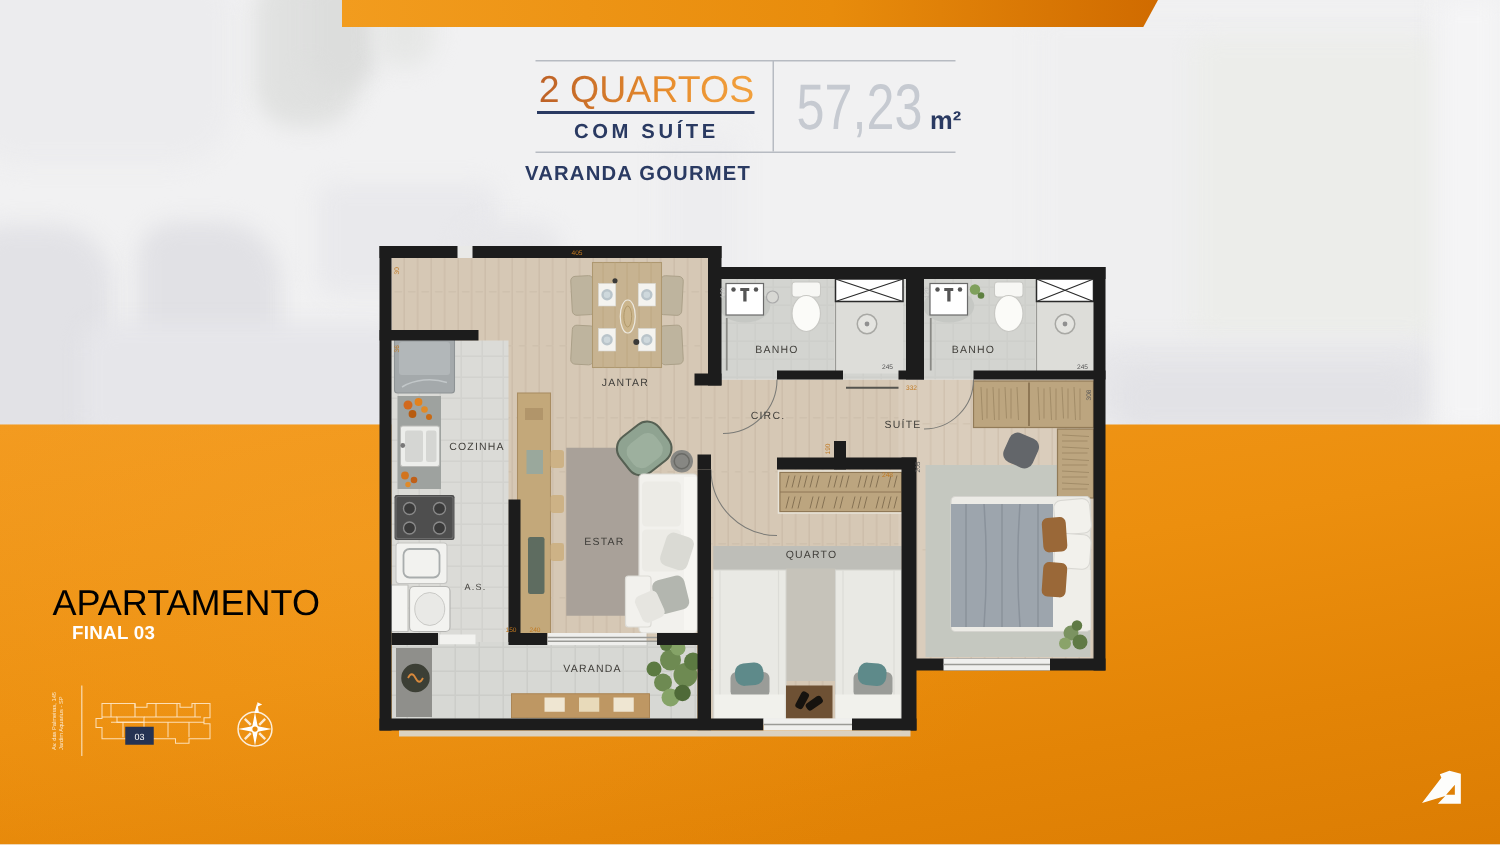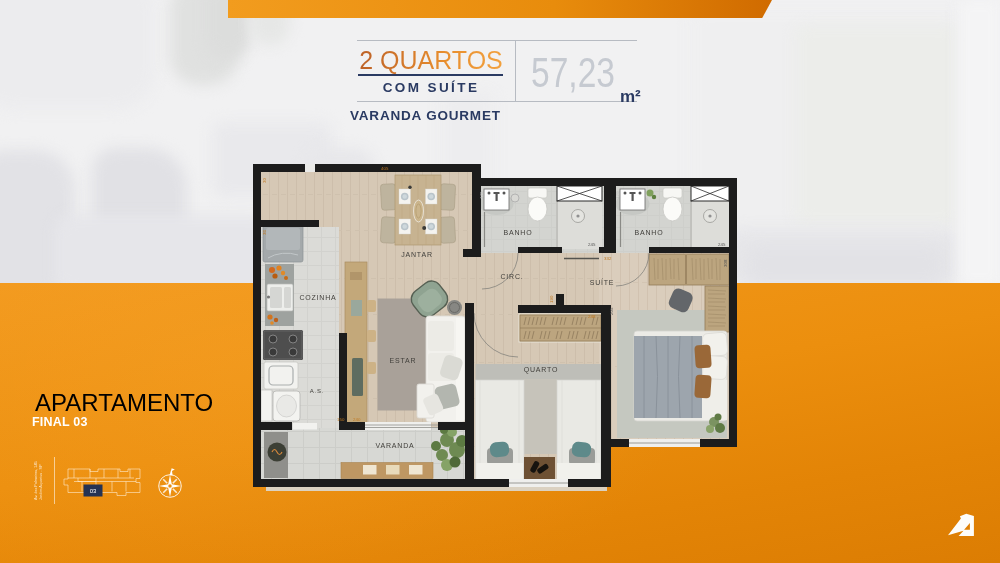--- a/index.html
+++ b/index.html
@@ -20,25 +20,25 @@
 
 .navy{color:#2A3A62;}
 #h-line1{left:357px;top:40px;width:280px;height:1px;background:#B7BBC2;}
 #h-line2{left:357px;top:101px;width:280px;height:1px;background:#B7BBC2;}
 #h-vline{left:515px;top:40px;width:1px;height:61px;background:#B7BBC2;}
 #h-q{left:358px;top:46px;width:146px;text-align:center;font-size:25px;font-weight:normal;letter-spacing:0px;
 background:linear-gradient(90deg,#BC6026,#E88E2E 60%,#F2A13E);-webkit-background-clip:text;background-clip:text;color:transparent;}
 #h-underline{left:358px;top:74px;width:145px;height:2px;background:#2A3A62;}
 #h-com{left:358px;top:80px;width:146px;text-align:center;font-size:13.5px;font-weight:bold;letter-spacing:2.4px;}
 #h-m2v{left:531px;top:48px;font-size:43px;color:#C6CAD1;transform:scaleX(0.78);transform-origin:0 0;}
-#h-m2{left:620px;top:71px;font-size:17px;font-weight:bold;margin-top:16px;}
+#h-m2{left:620px;top:71px;font-size:17px;font-weight:bold;}
 #h-vg{left:350px;top:108px;width:300px;font-size:13.5px;font-weight:bold;letter-spacing:0.8px;}
 
 #ap{left:35px;top:389px;font-size:24px;letter-spacing:0px;color:#000000;}
-#fin{left:32px;top:415px;font-size:12.5px;font-weight:bold;letter-spacing:0.2px;color:#FFFFFF;}
+#fin{left:48px;top:415px;font-size:12.5px;font-weight:bold;letter-spacing:0.2px;color:#FFFFFF;}
 #vert1{left:54px;top:457px;width:1px;height:47px;background:rgba(255,255,255,0.55);}
 #addr{left:34px;top:500px;font-size:3.8px;color:rgba(255,255,255,0.8);transform:rotate(-90deg);transform-origin:0 0;line-height:4.6px;}
 </style>
 </head>
 <body>
 <div class="abs" id="photo">
   <div class="blob" style="left:-25px;top:-30px;width:180px;height:140px;background:#ECECEE;border-radius:40px;"></div>
   <div class="blob" style="left:-20px;top:150px;width:95px;height:145px;background:#E2E2E6;border-radius:24px 40px 0 0;"></div>
   <div class="blob" style="left:92px;top:148px;width:95px;height:145px;background:#E1E1E5;border-radius:24px 40px 0 0;"></div>
   <div class="blob" style="left:55px;top:215px;width:220px;height:80px;background:#E6E6EA;border-radius:16px;"></div>

